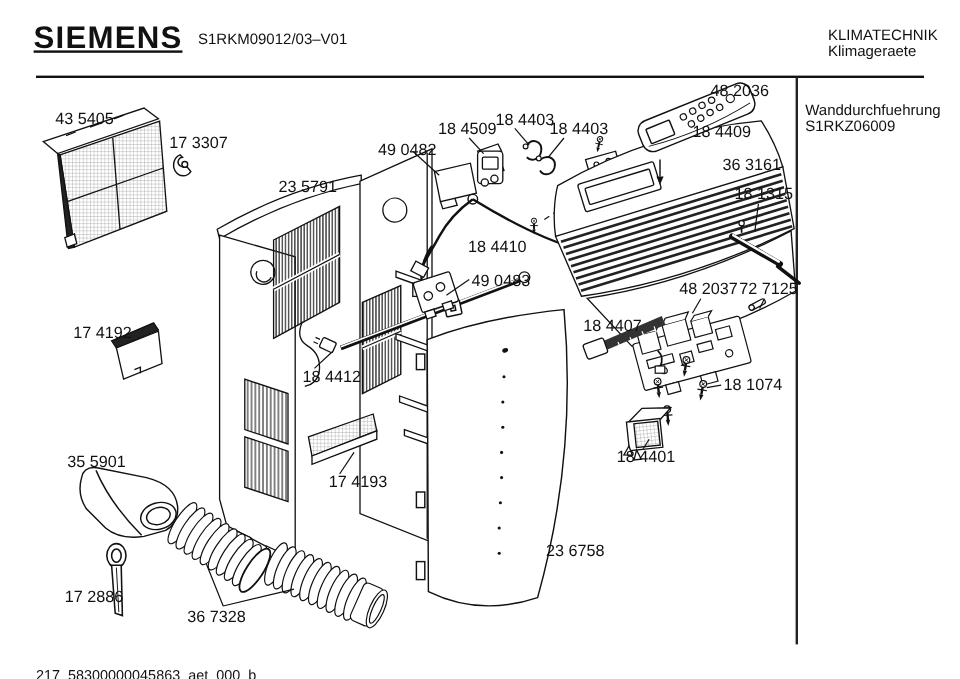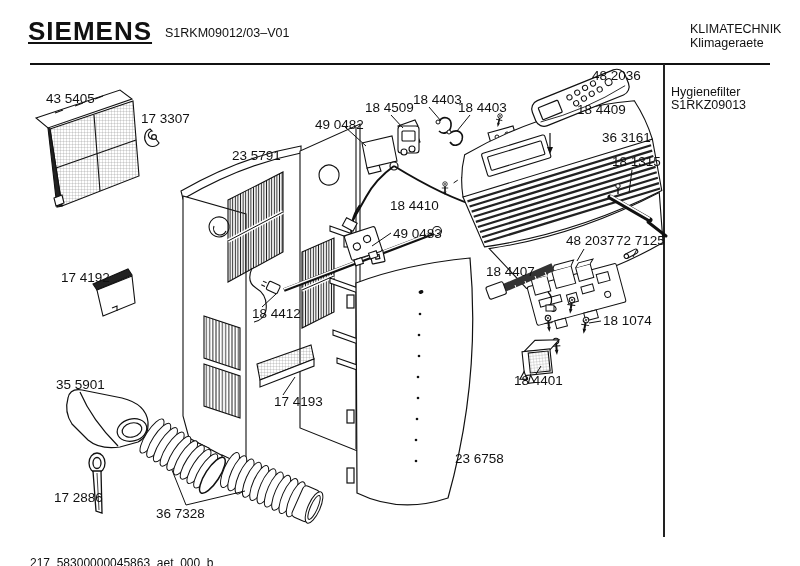--- a/index.html
+++ b/index.html
@@ -24,22 +24,22 @@
 <div class="abs docnum">S1RKM09012/03–V01</div>
 <div class="abs division">
   <div>KLIMATECHNIK</div>
   <div>Klimageraete</div>
 </div>
 <div class="abs hrule"></div>
 <div class="abs vrule"></div>
 
 <div class="abs accessories">
   <div class="acc-item">
-    <div>Hygienefilter</div>
-    <div>S1RKZ09013</div>
+    <div>Wanddurchfuehrung</div>
+    <div>S1RKZ06009</div>
   </div>
 </div>
 
 <div class="abs footer">217_58300000045863_aet_000_b</div>
 
 <svg class="abs" style="left:0;top:0" width="800" height="566" viewBox="0 0 800 566">
   <defs>
     <pattern id="mesh" width="3" height="3" patternUnits="userSpaceOnUse">
       <path d="M0 0H3M0 0V3" stroke="#888" stroke-width="0.5" fill="none"></path>
     </pattern>

